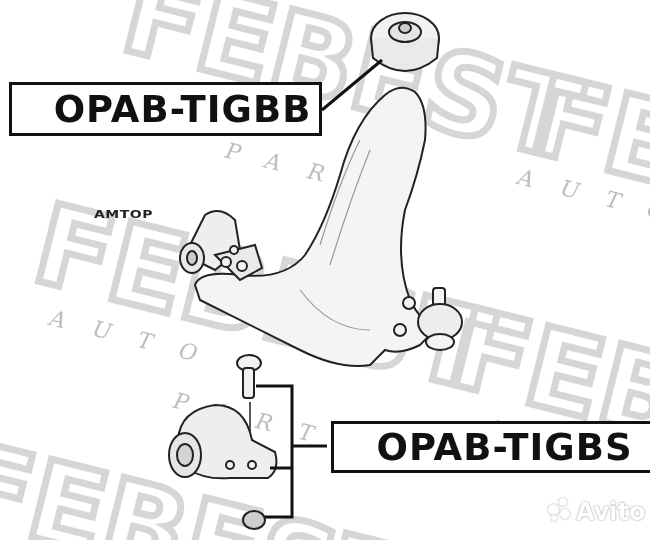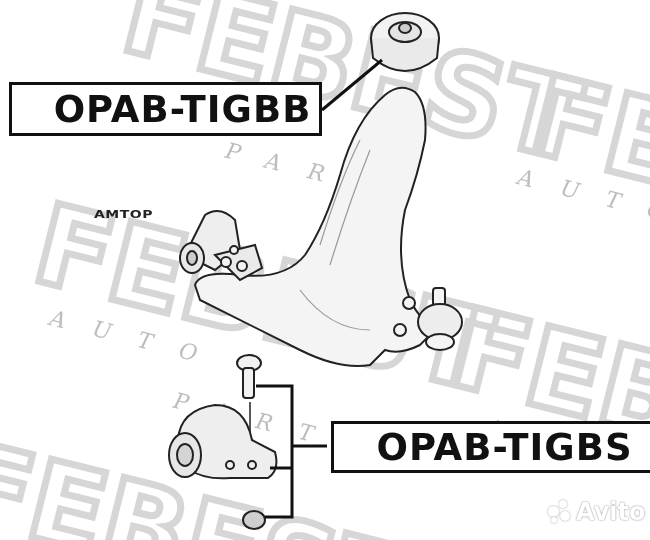--- a/index.html
+++ b/index.html
@@ -10,21 +10,21 @@
   .wm-small { font-family: "DejaVu Serif", serif; fill: #bdbdbd; font-size: 22px; font-style: italic; }
   .label-box {
     position: absolute; border: 3px solid #111; background: #fff;
     font-family: "DejaVu Sans", sans-serif; font-weight: bold; color: #111;
     display: flex; align-items: center; justify-content: center; box-sizing: border-box;
     letter-spacing: 1px;
   }
   #label-top { left: 9px; top: 82px; width: 313px; height: 54px; font-size: 37px; padding-left: 34px; }
   #label-bottom { left: 331px; top: 421px; width: 347px; height: 52px; font-size: 37px; }
   #seller-tag { position: absolute; left: 94px; top: 208px; font-family: "DejaVu Sans", sans-serif; font-weight: bold; font-size: 14px; color: #222; letter-spacing: 0.5px; transform: scaleY(0.8); transform-origin: left top; }
-  #avito-badge { position: absolute; left: 548px; top: 498px; display: flex; align-items: center; gap: 4px; color: #ffffff; font-family: "DejaVu Sans", sans-serif; font-size: 24px; font-weight: bold; text-shadow: 0 0 2px #999, 0 0 1px #888; opacity: 0.9; }
+  #avito-badge { position: absolute; left: 548px; top: 498px; display: flex; align-items: flex-start; gap: 4px; color: #ffffff; font-family: "DejaVu Sans", sans-serif; font-size: 24px; font-weight: bold; text-shadow: 0 0 2px #999, 0 0 1px #888; opacity: 0.9; }
   #avito-badge .dots { position: relative; width: 24px; height: 24px; }
   #avito-badge .dot { position: absolute; border-radius: 50%; background: #fff; box-shadow: 0 0 2px #888; }
 </style>
 </head>
 <body>
 
 <svg class="watermark" viewBox="0 0 650 540">
   <g transform="rotate(14 325 270)">
     <text class="wm-text" x="70" y="105" font-size="110">FEBEST</text>
     <text class="wm-text" x="490" y="105" font-size="110">FEBEST</text>

